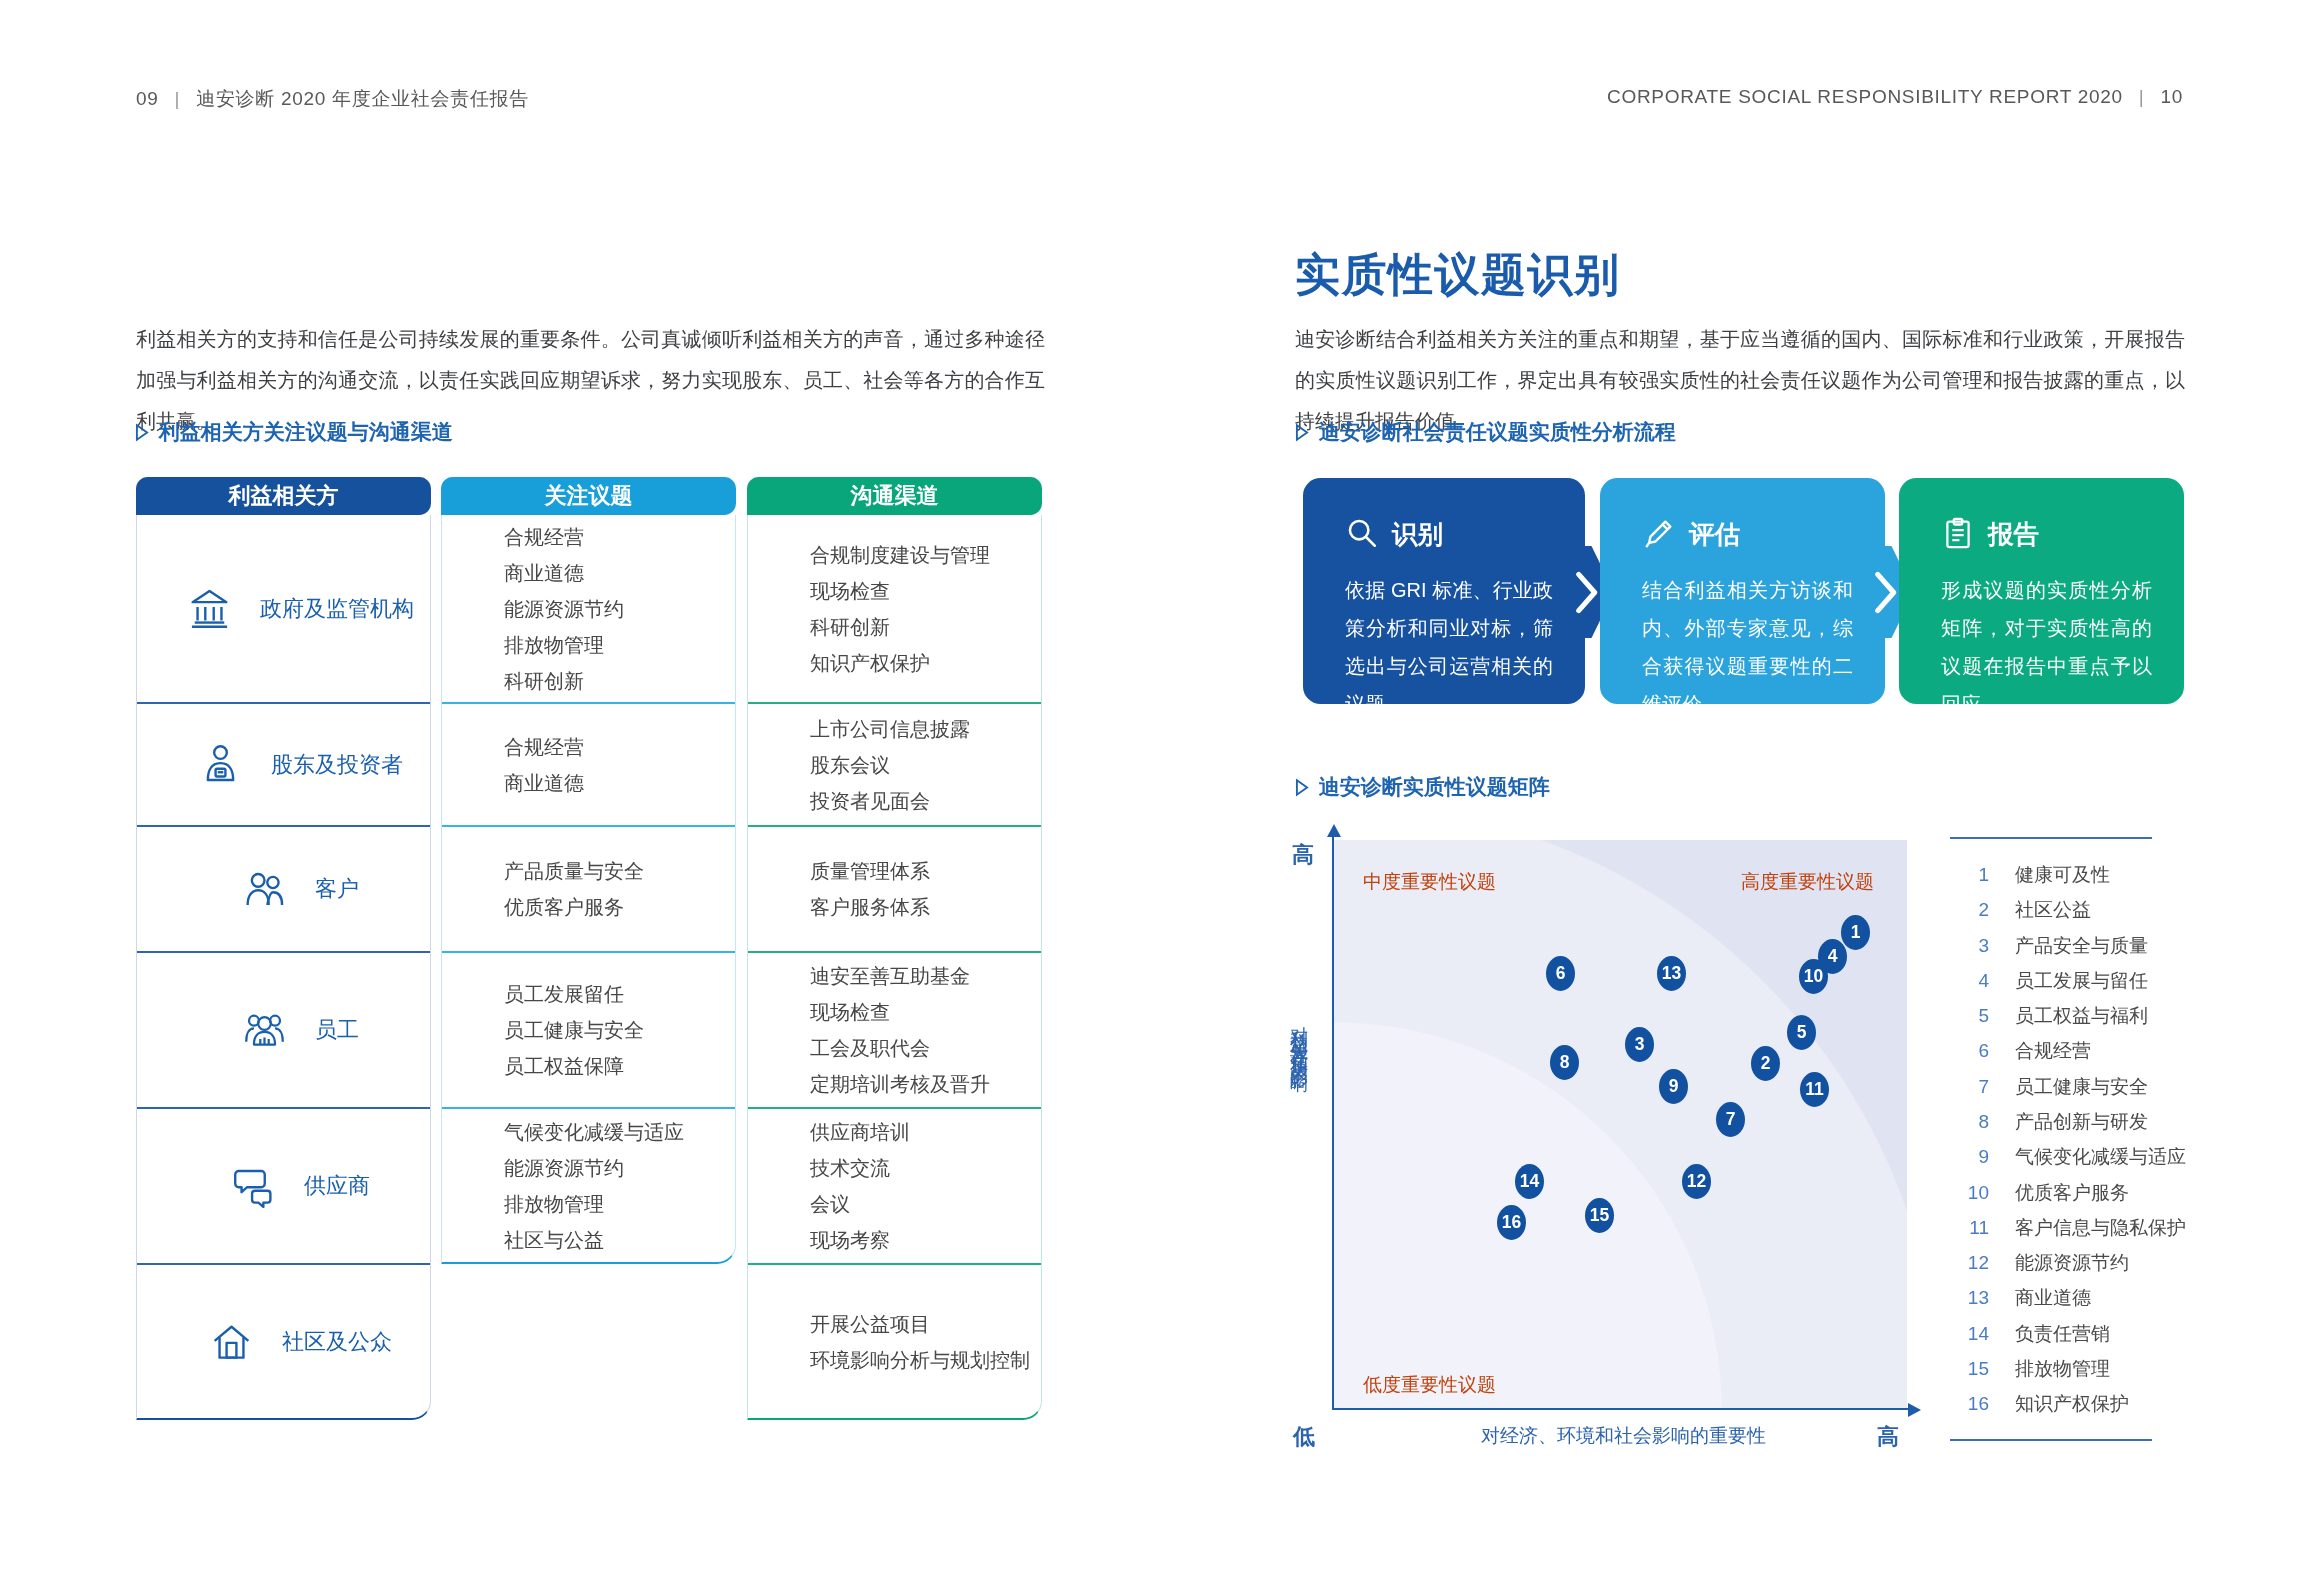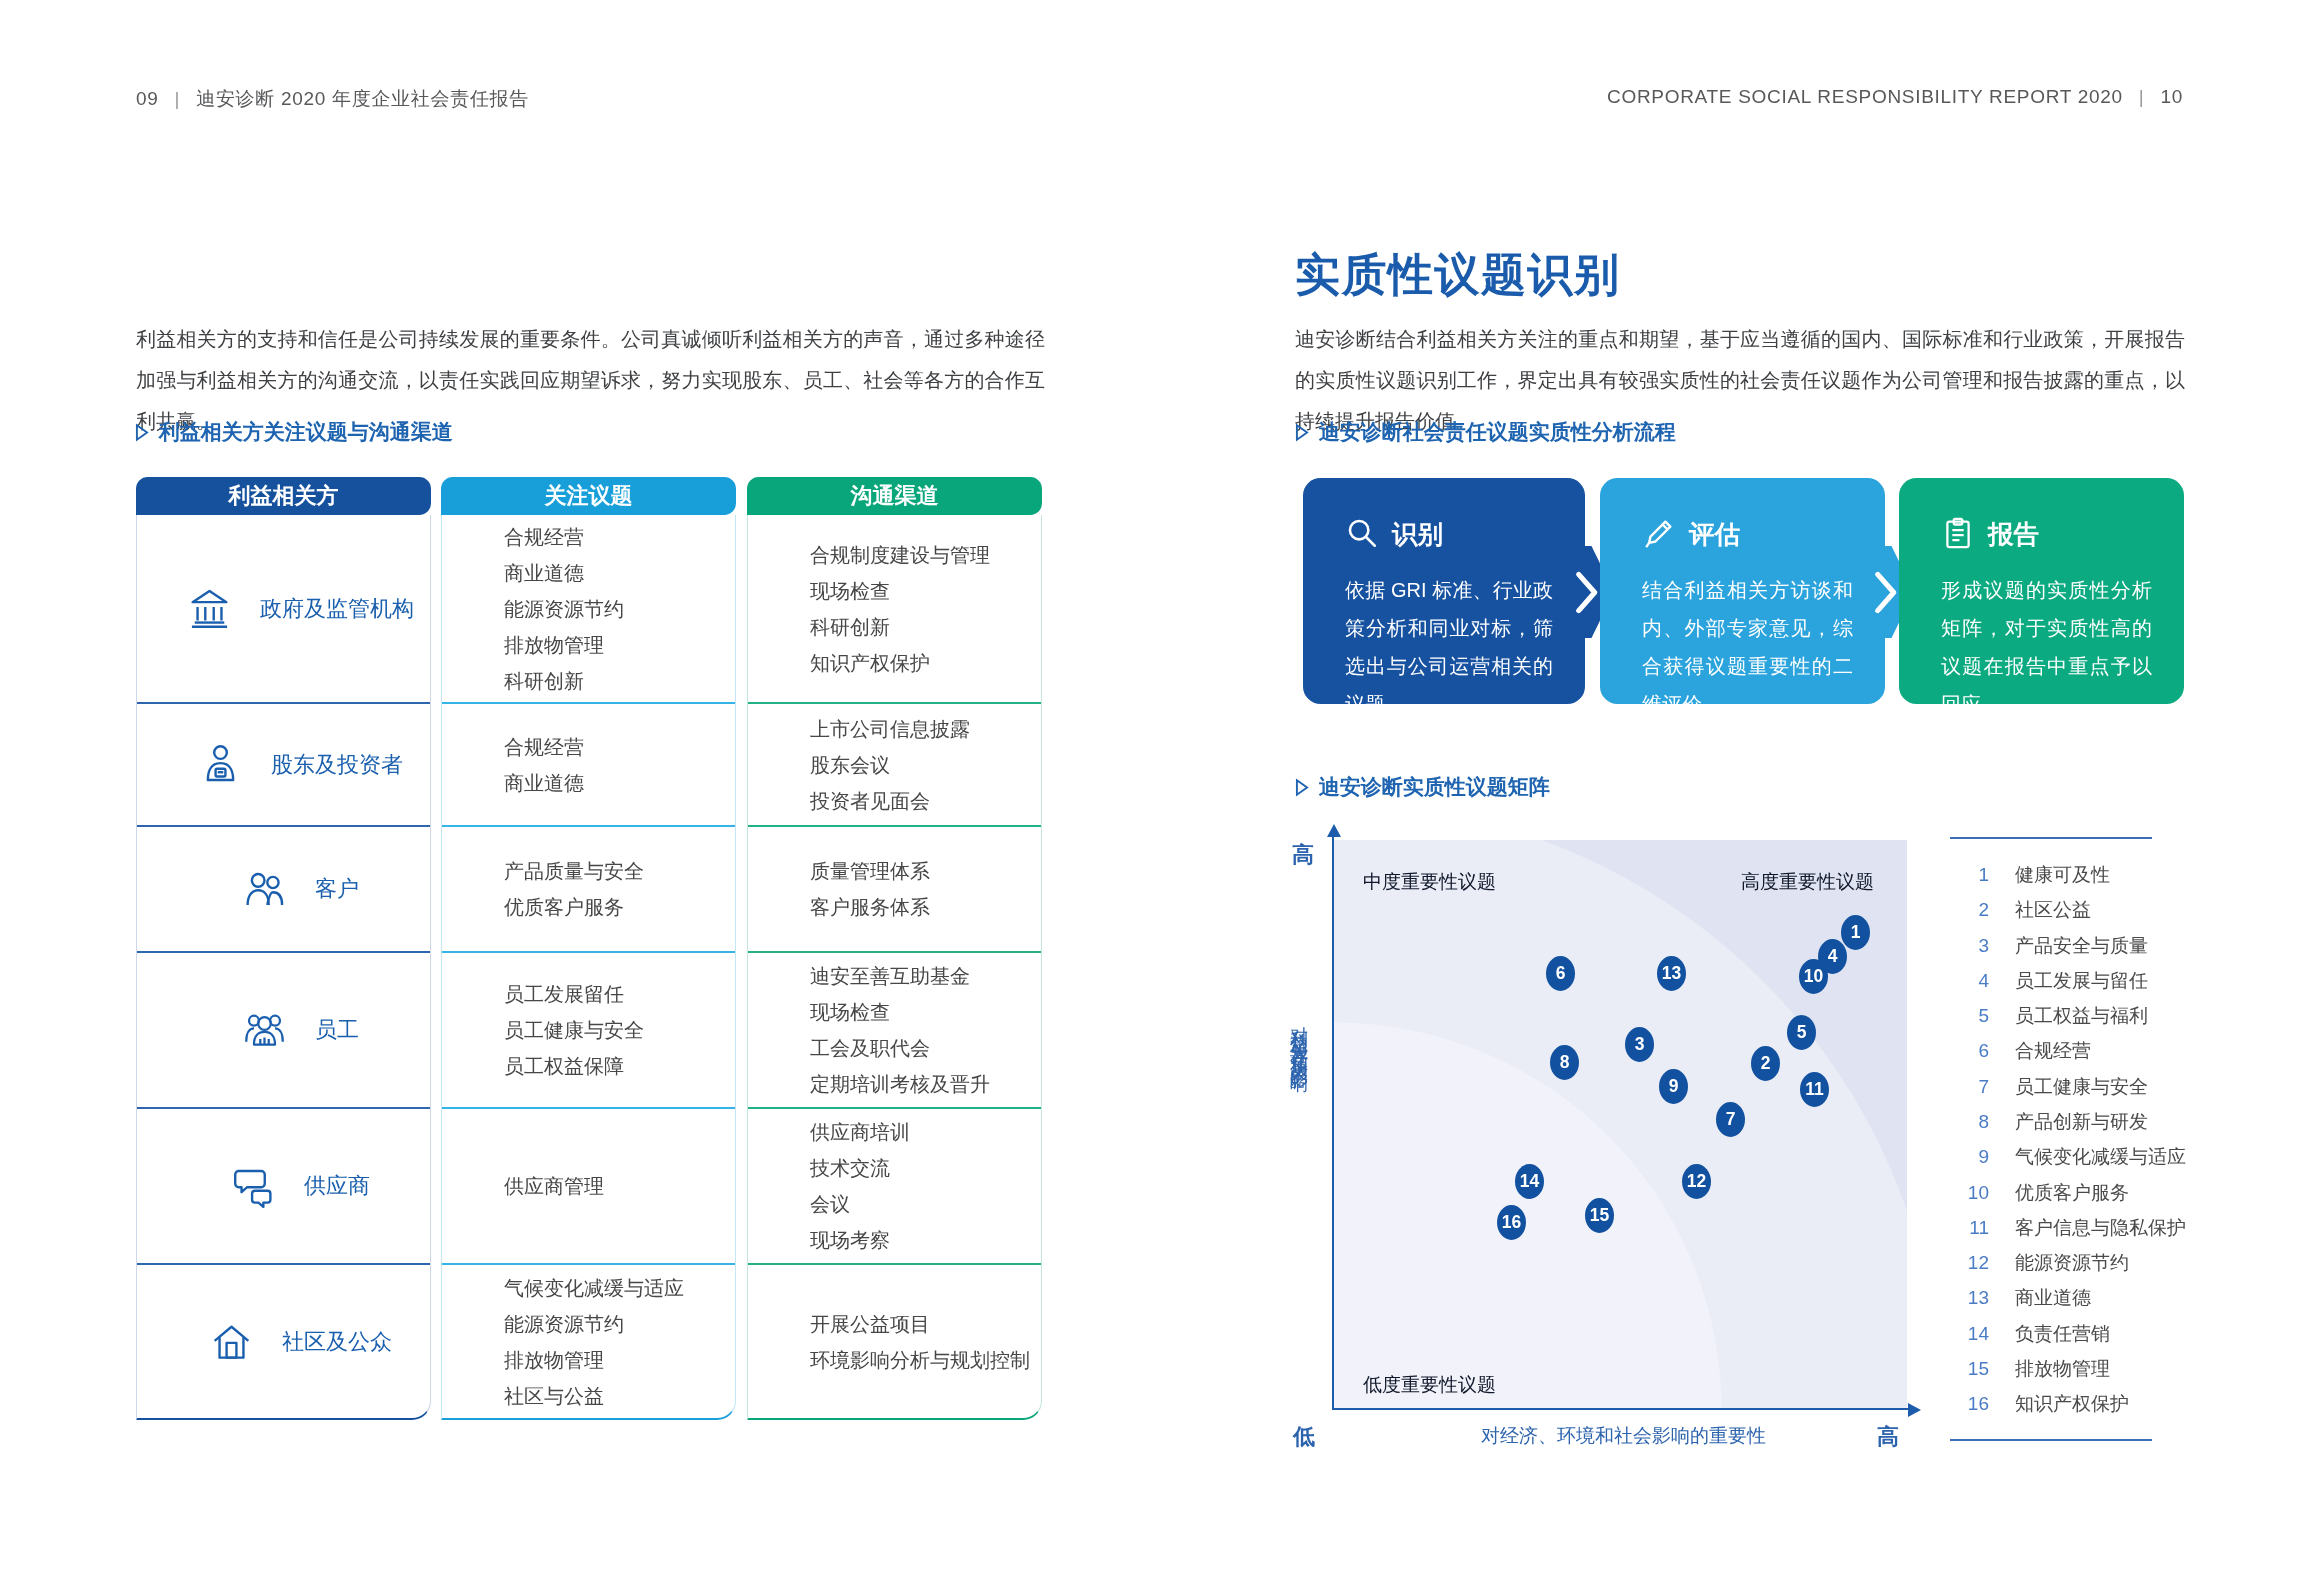--- a/index.html
+++ b/index.html
@@ -39,21 +39,21 @@
   .flow-arrow{position:absolute;top:546px;width:45px;height:92px;
               -webkit-clip-path:polygon(0 0,50% 0,100% 50%,50% 100%,0 100%);
               clip-path:polygon(0 0,50% 0,100% 50%,50% 100%,0 100%);}
   .flow-chev{position:absolute;top:570px;}
 
   
   .plot-bg{left:1334px;top:840px;width:573px;height:570px;
      background:radial-gradient(circle 818px at 0% 100%,
        #f2f3fa 0px 387px, #eaecf6 388px 606px, #e0e4f2 607px 818px);}
   .axis{background:#1c5cab;}
-  .zone-label{font-size:19px;color:#0f172a;white-space:nowrap;}
+  .zone-label{font-size:19px;color:#c2410c;white-space:nowrap;}
   .axis-end{font-size:22px;color:#2c63ad;font-weight:bold;}
   .axis-title-x{font-size:19px;color:#2c63ad;white-space:nowrap;}
   .axis-title-y{font-size:18px;color:#2c63ad;writing-mode:vertical-rl;letter-spacing:3.7px;}
   .dot{position:absolute;width:29px;height:35px;border-radius:50%;color:#fff;font-size:17.5px;font-weight:bold;
        display:flex;align-items:center;justify-content:center;}
 
   
   .leg-line{height:2.2px;background:#3a6fb8;width:202px;left:1950px;}
   .leg-item{position:absolute;left:1955px;width:321px;display:flex;align-items:center;}
   .leg-num{width:34px;text-align:right;font-size:19px;color:#4a7cc5;flex:0 0 auto;}
@@ -166,23 +166,20 @@
             <div>商业道德</div>
           </div>
           <div class="t-row sep cell-list" style="height: 126px; border-bottom-color: rgb(53, 181, 229);">
             <div>产品质量与安全</div>
             <div>优质客户服务</div>
           </div>
           <div class="t-row sep cell-list" style="height: 156px; border-bottom-color: rgb(53, 181, 229);">
             <div>员工发展留任</div>
             <div>员工健康与安全</div>
             <div>员工权益保障</div>
-          </div>
-          <div class="t-row sep cell-list" style="height: 156px; border-bottom-color: rgb(53, 181, 229);">
-            <div>供应商管理</div>
           </div>
           <div class="t-row cell-list" style="height: 153px;">
             <div>气候变化减缓与适应</div>
             <div>能源资源节约</div>
             <div>排放物管理</div>
             <div>社区与公益</div>
           </div>
         </div>
       </div>
       <div class="t-col" style="left: 747px; top: 477px;">

